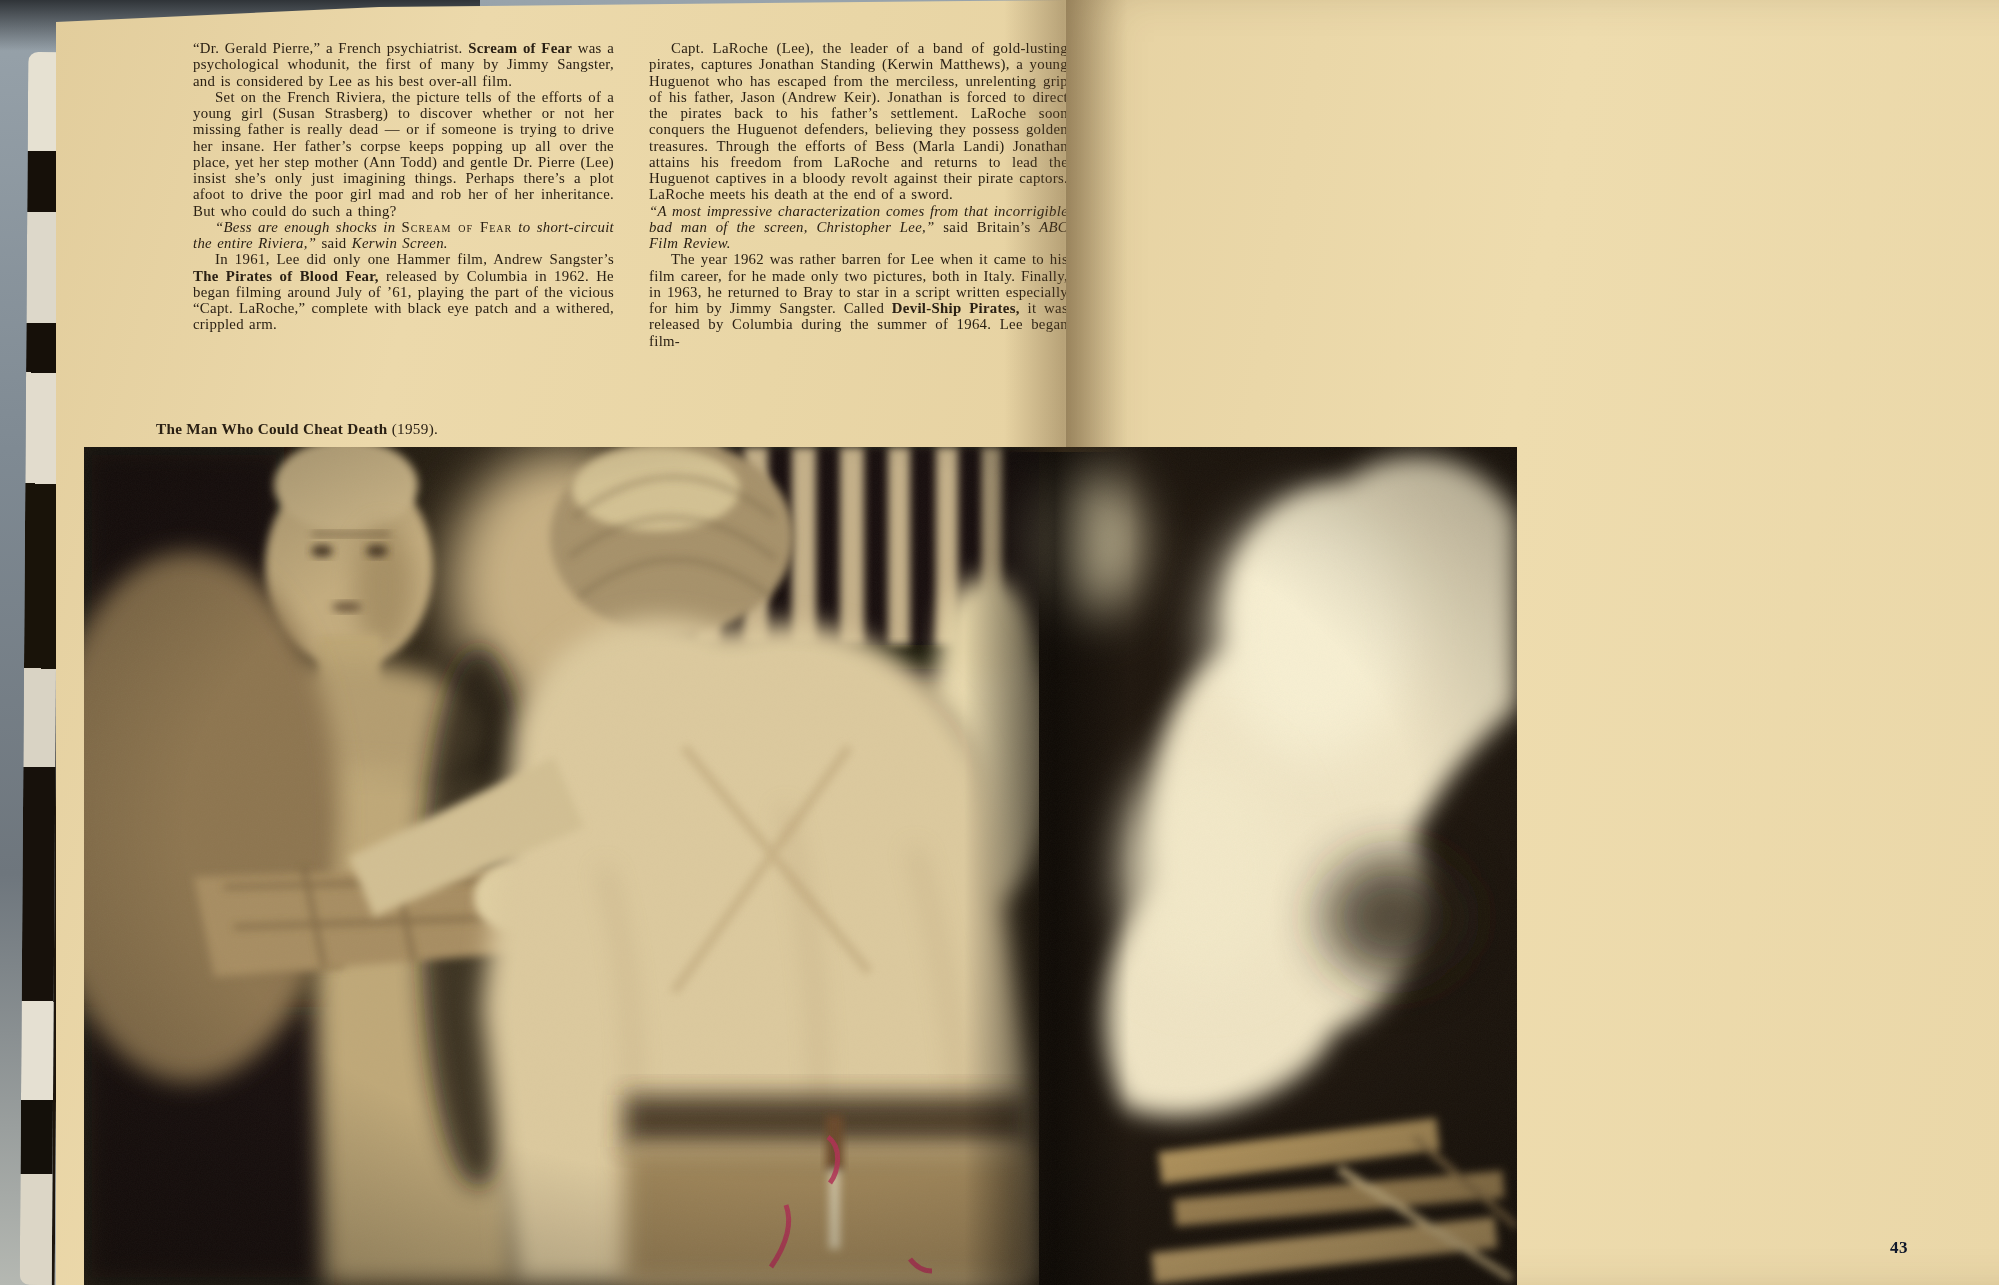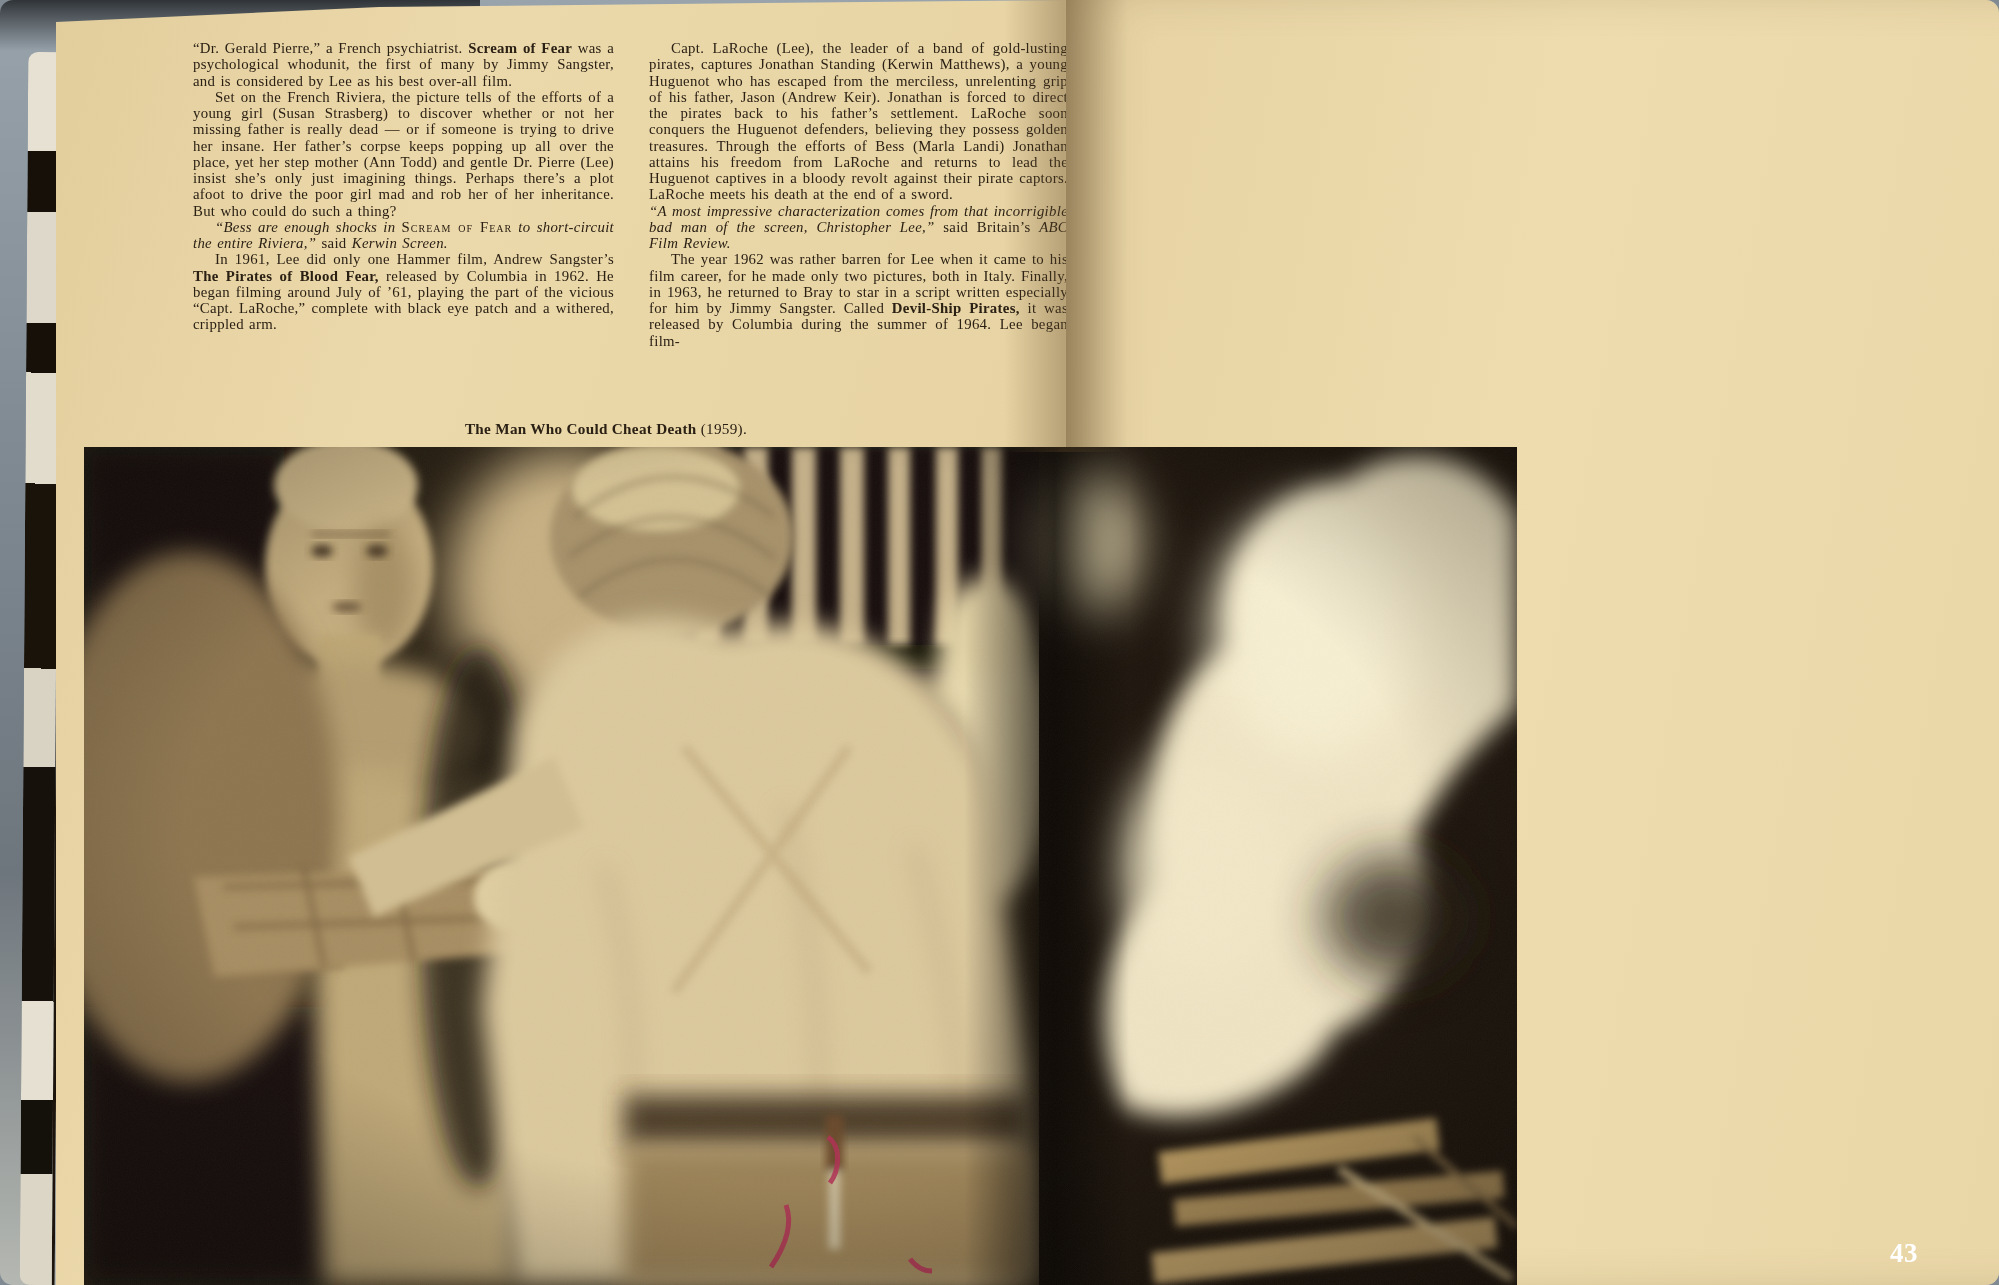--- a/index.html
+++ b/index.html
@@ -3,21 +3,21 @@
 <meta charset="utf-8">
 <style>
   :root{
     --paper:#ead7a8; --ink:#2a2014; --backdrop-top:#98a3ab; --backdrop-bot:#b5b8b2;
     --edge-white:#e6e1d2; --edge-black:#161009; --photo-dark:#281f13;
     --photo-tan:#c3ac7e; --photo-light:#dcc99e; --flame:#efe4c4; --red-mark:#b03054;
   }
   html,body{margin:0;padding:0;}
   body{width:1999px;height:1285px;overflow:hidden;background:#808a92;
        font-family:"Liberation Serif","DejaVu Serif",serif;}
-  .stage{position:relative;width:1999px;height:1285px;overflow:hidden;border-radius:13px;}
+  .stage{position:relative;width:1999px;height:1285px;overflow:hidden;}
   .backdrop{position:absolute;left:0;top:0;width:100%;height:100%;
     background:linear-gradient(to bottom,var(--backdrop-top) 0%,#7f8a93 35%,#6e767d 68%,var(--backdrop-bot) 100%);}
   .corner-shadow{position:absolute;left:0;top:0;width:480px;height:60px;
     background:linear-gradient(to bottom,rgba(42,46,50,.95),rgba(42,46,50,0) 85%);}
   .page-edges{position:absolute;left:24px;top:52px;width:32px;height:1233px;
     transform:rotate(.4deg);border-right:3px solid #1d150c;border-radius:10px 0 0 10px;
     background:linear-gradient(to bottom,
       var(--edge-white) 0%,var(--edge-white) 8%, var(--edge-black) 8%,var(--edge-black) 13%,
       #ddd8ca 13%,#ddd8ca 22%, var(--edge-black) 22%,var(--edge-black) 26%,
       #e2dccd 26%,#e2dccd 35%, #191309 35%,#191309 50%,
@@ -37,23 +37,23 @@
     letter-spacing:.3px;word-spacing:1.2px;overflow:hidden;}
   .col p{margin:0;text-align:justify;}
   .col p.ind{text-indent:22px;}
   .b{font-weight:bold;}
   .i{font-style:italic;}
   .sc{font-variant:small-caps;letter-spacing:1px;}
   .colL1{left:137px;top:40px;width:421px;height:384px;}
   .colL2{left:593px;top:40px;width:419px;height:384px;}
   .caption{position:absolute;left:100px;top:420px;width:900px;color:var(--ink);
     font-size:15.2px;line-height:18px;letter-spacing:.3px;}
-  .caption p{margin:0;text-align:center;text-indent:0;}
-  .page-number{position:absolute;left:1890px;top:1238px;width:60px;color:#ffffff;
-    font-size:27px;font-weight:bold;letter-spacing:.5px;}
+  .caption p{margin:0;text-align:left;text-indent:0;}
+  .page-number{position:absolute;left:1890px;top:1238px;width:60px;color:#0f172a;
+    font-size:17px;font-weight:bold;letter-spacing:.5px;}
   .photo{position:absolute;left:84px;top:447px;width:1433px;height:838px;display:block;}
 </style>
 </head>
 <body>
 
 <div class="stage">
   <div class="backdrop"></div>
   <div class="corner-shadow"></div>
   <div class="page-edges"></div>
 

